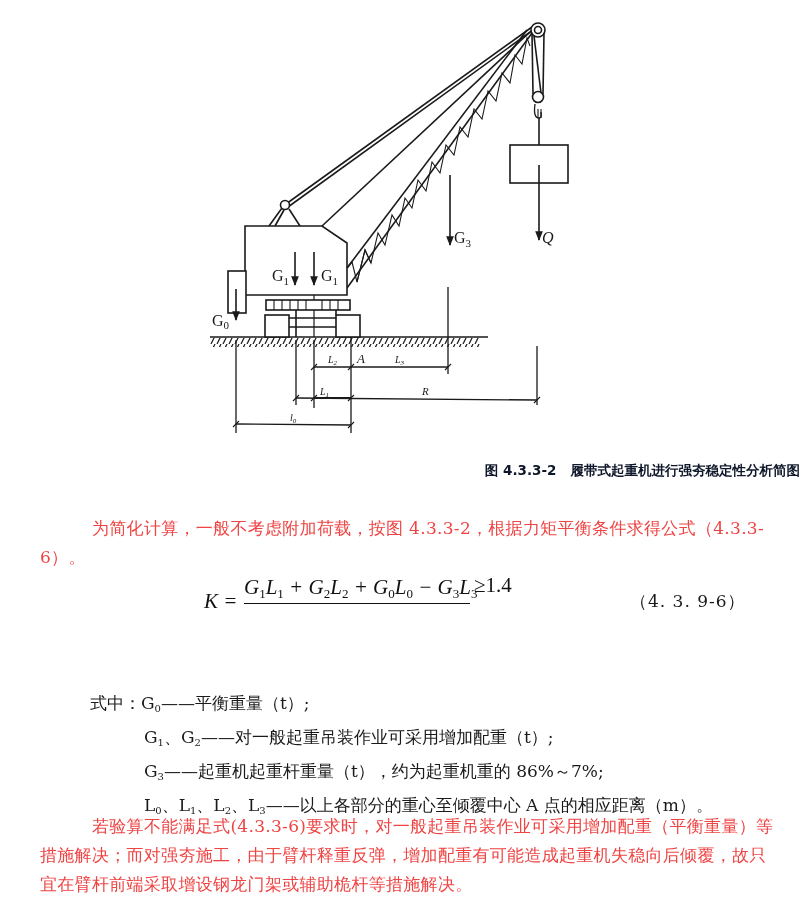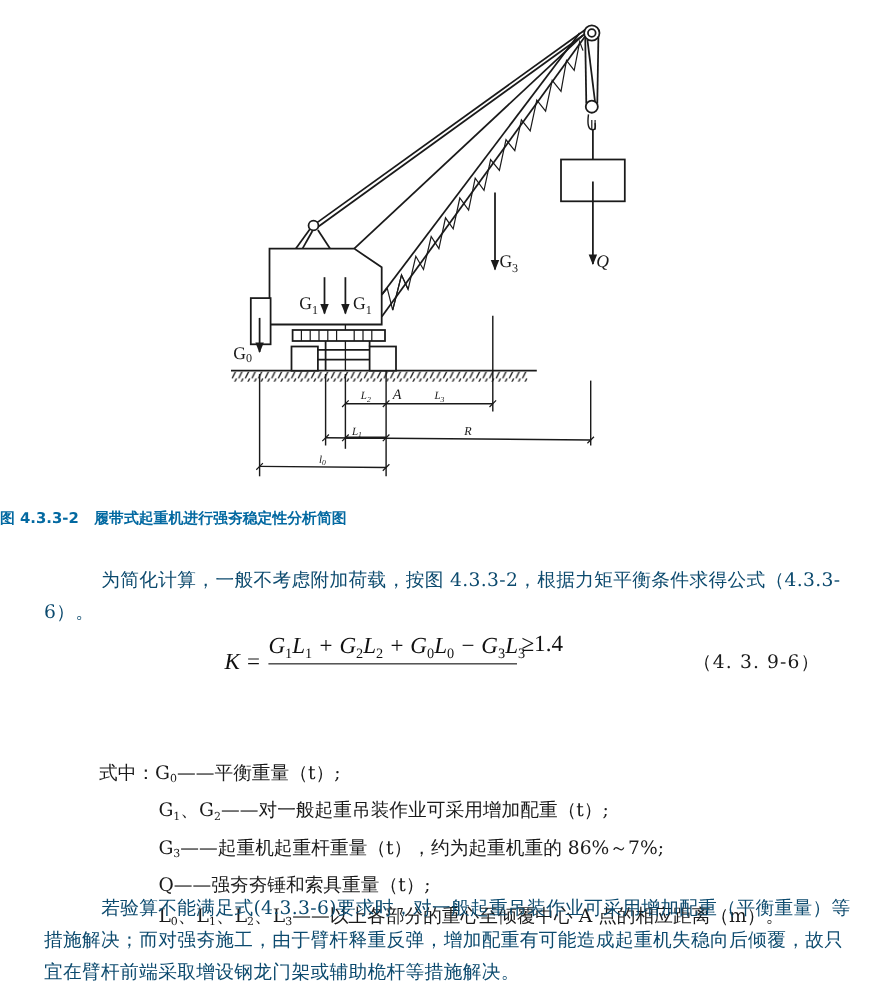--- a/index.html
+++ b/index.html
@@ -1,20 +1,20 @@
 <!DOCTYPE html>
 <html><head>
 <meta charset="utf-8">
 <style>
   html, body { margin: 0; padding: 0; background: #ffffff; }
   body { width: 800px; height: 914px; position: relative; overflow: hidden; font-family: "DejaVu Serif", serif; color: #1a1a1a; }
   #diagram { position: absolute; left: 0; top: 0; width: 800px; height: 450px; }
-  .caption { position: absolute; left: 0; top: 462px; width: 800px; text-align: left; font-family: "DejaVu Sans", sans-serif; font-weight: bold; font-size: 13.5px; color: #0369a1; }
+  .caption { position: absolute; left: 0; top: 462px; width: 800px; text-align: right; font-family: "DejaVu Sans", sans-serif; font-weight: bold; font-size: 13.5px; color: #0f172a; }
   .caption .num { margin-right: 14px; }
-  .para { position: absolute; font-size: 17px; line-height: 29px; color: #0c4a6e; letter-spacing: 0.3px; }
+  .para { position: absolute; font-size: 17px; line-height: 29px; color: #ef4444; letter-spacing: 0.3px; }
   .p1 { left: 40px; top: 514px; width: 740px; }
   .indent { display: inline-block; width: 52px; }
   .formula { position: absolute; left: 204px; top: 572px; height: 70px; font-family: "Liberation Serif", serif; font-size: 21px; color: #111; }
   .formula .lhs { position: absolute; left: 0; top: 17px; font-style: italic; white-space: nowrap; }
   .formula .frac { position: absolute; left: 40px; top: 0; width: 226px; text-align: center; font-family: Liberation Serif, serif; }
   .formula .num-row { display: block; font-style: italic; white-space: nowrap; height: 30px; line-height: 30px; }
   .formula .bar { display: block; border-top: 1.3px solid #111; margin: 1px 0 0 0; }
   .formula .den-row { display: block; font-style: italic; white-space: nowrap; height: 30px; line-height: 30px; }
   .formula .rhs { position: absolute; left: 270px; top: 1px; white-space: nowrap; }
   .formula sub { font-size: 13px; font-style: normal; vertical-align: -4px; }
@@ -159,17 +159,16 @@
     <span class="bar"></span>
   </span>
   <span class="rhs">≥1.4</span>
 </div>
 <div class="eq-no">（4. 3. 9-6）</div>
 
 <div class="defs">
   <div class="def-row"><span>式中：</span><span>G</span><sub>0</sub><span>——平衡重量（t）;</span></div>
   <div class="def-row sub"><span>G</span><sub>1</sub><span>、G</span><sub>2</sub><span>——对一般起重吊装作业可采用增加配重（t）;</span></div>
   <div class="def-row sub"><span>G</span><sub>3</sub><span>——起重机起重杆重量（t），约为起重机重的 86%～7%;</span></div>
-  <div class="def-row sub"><span>Q</span><span>——强夯夯锤和索具重量（t）;</span></div>
   <div class="def-row sub"><span>L</span><sub>0</sub><span>、L</span><sub>1</sub><span>、L</span><sub>2</sub><span>、L</span><sub>3</sub><span>——以上各部分的重心至倾覆中心 A 点的相应距离（m）。</span></div>
 </div>
 
 <div class="para p2"><span class="indent"></span><span>若验算不能满足式(4.3.3-6)要求时，对一般起重吊装作业可采用增加配重（平衡重量）等措施解决；而对强夯施工，由于臂杆释重反弹，增加配重有可能造成起重机失稳向后倾覆，故只宜在臂杆前端采取增设钢龙门架或辅助桅杆等措施解决。</span></div>
 
 </body></html>

